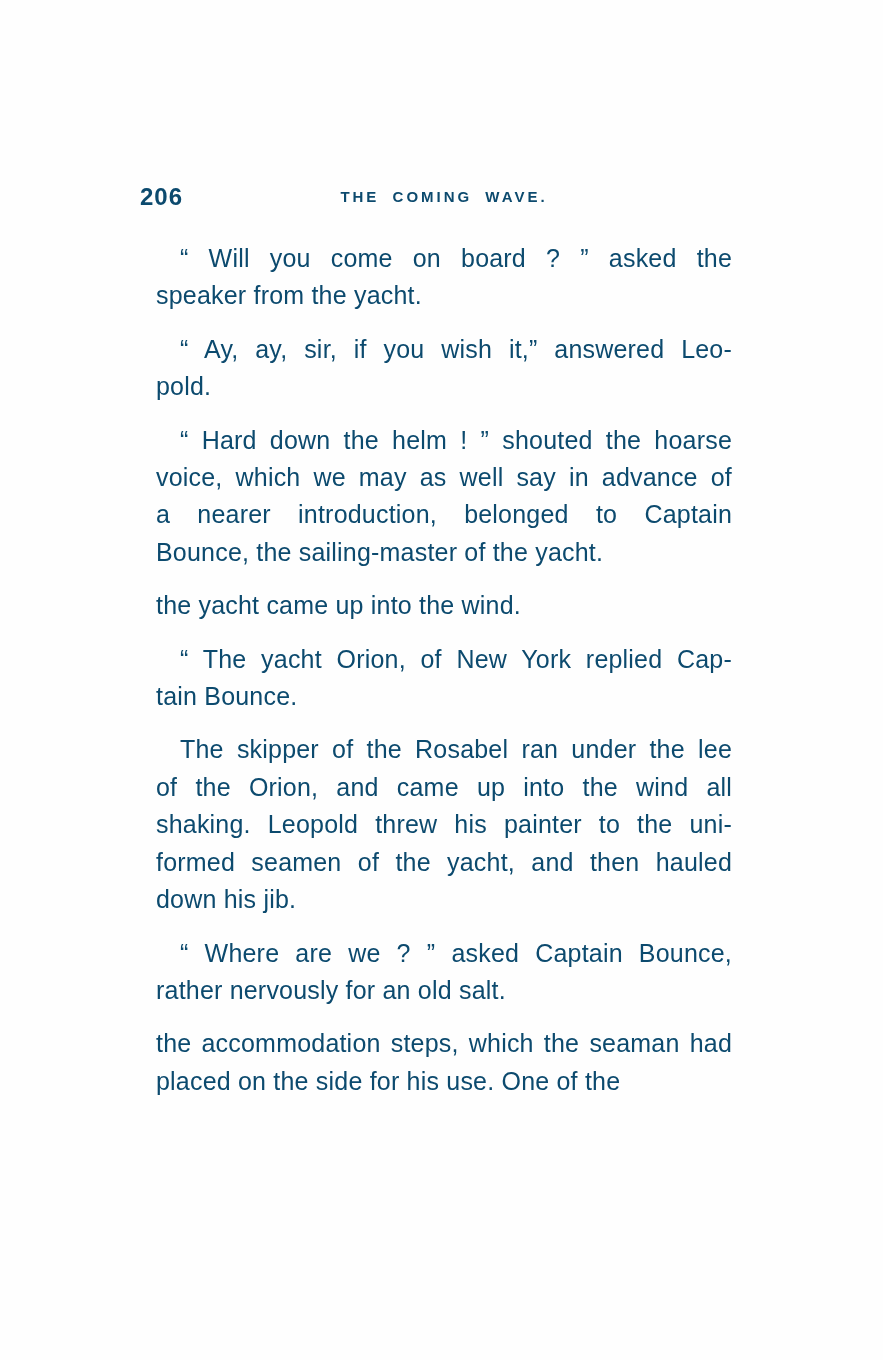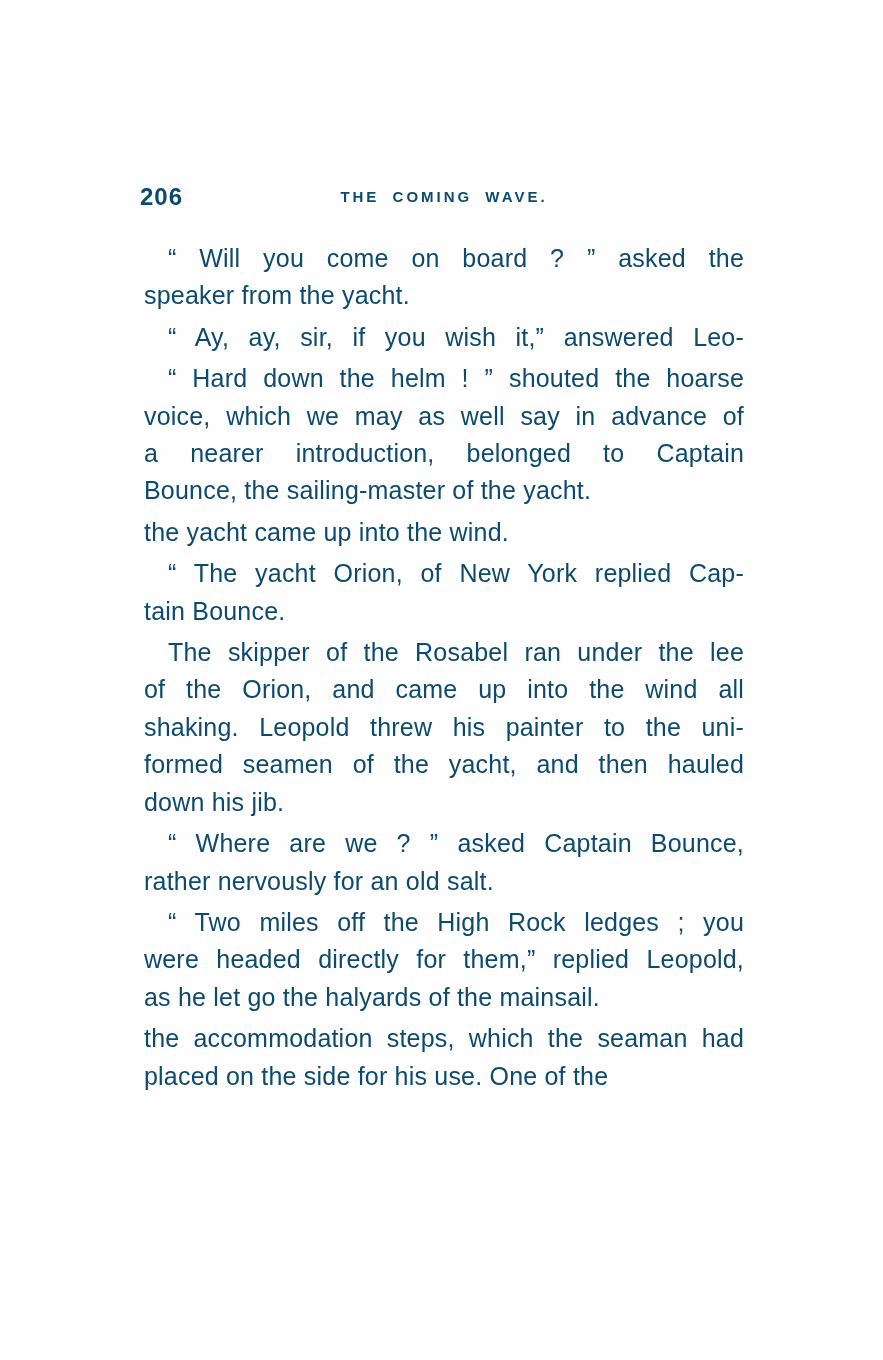--- a/index.html
+++ b/index.html
@@ -44,21 +44,21 @@
     font-size: 15px;
     font-weight: 700;
     letter-spacing: 3px;
     line-height: 28px;
     word-spacing: 6px;
   }
   .page-body {
     width: 100%;
   }
   .paragraph {
-    margin: 4px;
+    margin: 16px;
     padding: 0;
   }
   .text-line {
     font-size: 25px;
     line-height: 37.4px;
     text-align: justify;
     text-align-last: justify;
     text-justify: inter-word;
     letter-spacing: 0.2px;
   }
@@ -80,20 +80,21 @@
       <span class="running-title">THE COMING WAVE.</span>
     </div>
 
     <div class="page-body" id="page-body">
         <div class="paragraph">
           <div class="text-line first">“ Will you come on board ? ” asked the</div>
           <div class="text-line last">speaker from the yacht.</div>
         </div>
         <div class="paragraph">
           <div class="text-line first">“ Ay, ay, sir, if you wish it,” answered Leo-</div>
+          <div class="text-line last">pold.</div>
         </div>
         <div class="paragraph">
           <div class="text-line first">“ Hard down the helm ! ” shouted the hoarse</div>
           <div class="text-line">voice, which we may as well say in advance of</div>
           <div class="text-line">a nearer introduction, belonged to Captain</div>
           <div class="text-line last">Bounce, the sailing-master of the yacht.</div>
         </div>
         <div class="paragraph">
           <div class="text-line last">the yacht came up into the wind.</div>
         </div>
@@ -106,24 +107,19 @@
           <div class="text-line">of the Orion, and came up into the wind all</div>
           <div class="text-line">shaking.  Leopold threw his painter to the uni-</div>
           <div class="text-line">formed seamen of the yacht, and then hauled</div>
           <div class="text-line last">down his jib.</div>
         </div>
         <div class="paragraph">
           <div class="text-line first">“ Where are we ? ” asked Captain Bounce,</div>
           <div class="text-line last">rather nervously for an old salt.</div>
         </div>
         <div class="paragraph">
-          <div class="text-line first">“ Two miles off the High Rock ledges ; you</div>
-          <div class="text-line">were headed directly for them,” replied Leopold,</div>
-          <div class="text-line last">as he let go the halyards of the mainsail.</div>
-        </div>
-        <div class="paragraph">
           <div class="text-line">the accommodation steps, which the seaman had</div>
           <div class="text-line last">placed on the side for his use.  One of the</div>
         </div>
       </div>
 
   </div>
 </div>
 
 </body></html>

